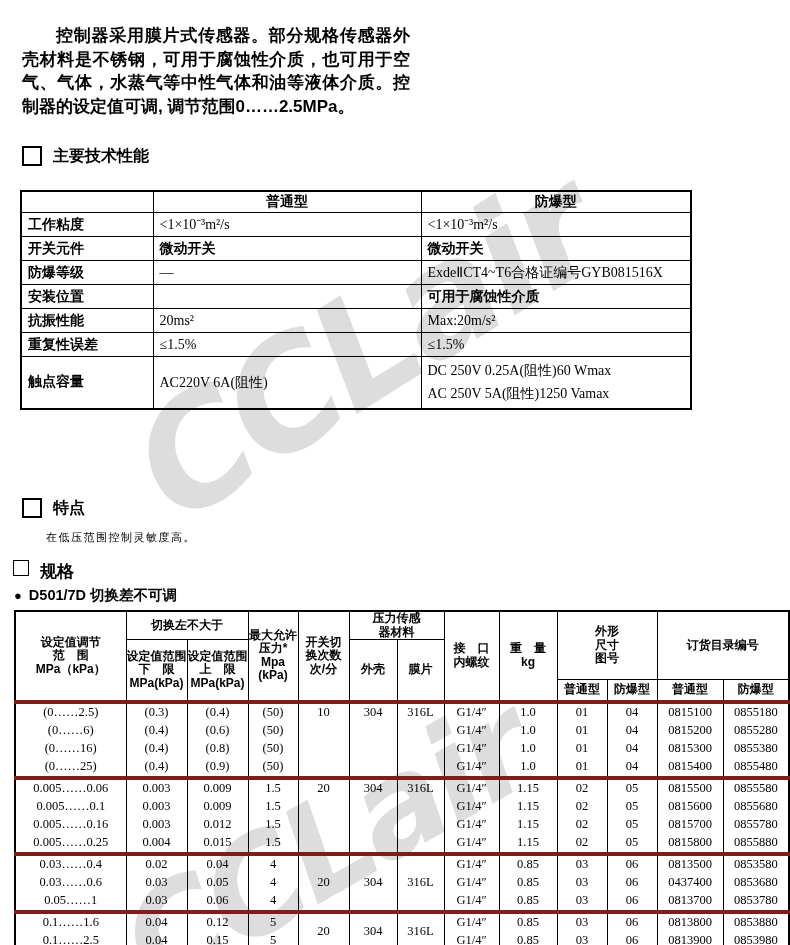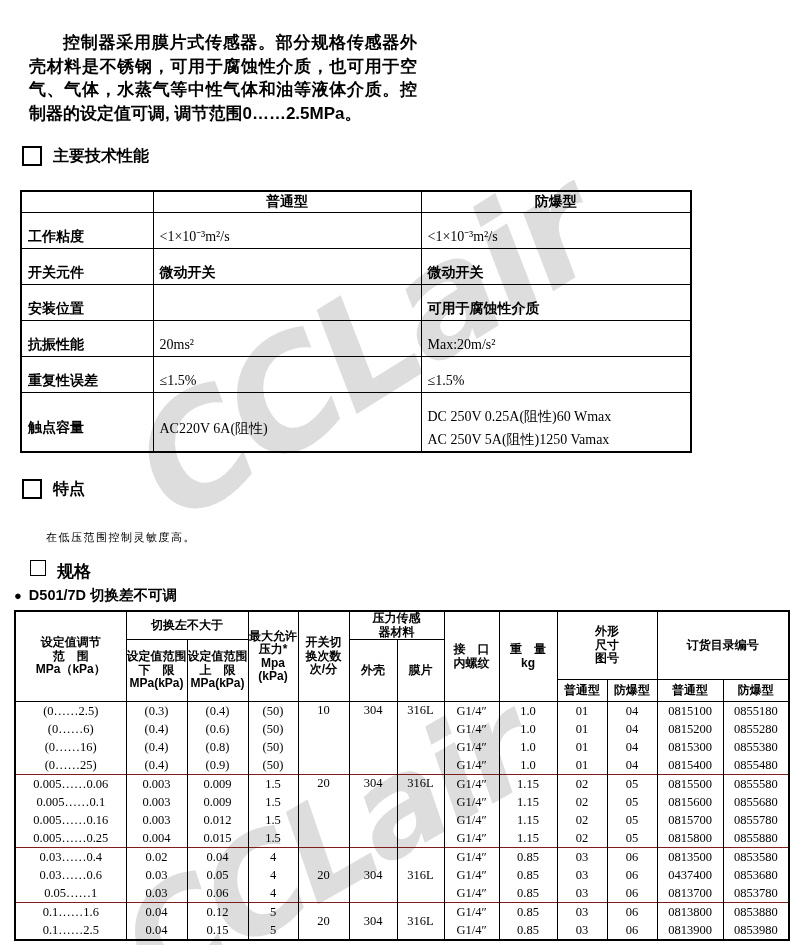--- a/index.html
+++ b/index.html
@@ -6,59 +6,59 @@
   .page{position:relative;width:790px;height:945px;background:#fff;overflow:hidden;
         font-family:"Liberation Serif",serif;color:#000;}
   
   .watermark{position:absolute;z-index:0;font-family:"DejaVu Sans",sans-serif;
              font-weight:bold;font-style:italic;letter-spacing:-6px;
              color:rgba(188,188,188,0.5);white-space:nowrap;transform-origin:0 50%;}
   .wm1{left:150px;top:395px;font-size:150px;transform:rotate(-32deg);}
   .wm2{left:135px;top:880px;font-size:132px;transform:rotate(-30deg);}
   .content{position:relative;z-index:1;}
   
-  .intro{position:absolute;left:22px;top:24px;width:388px;margin:7px;
+  .intro{position:absolute;left:22px;top:24px;width:388px;margin:0;
          font-family:"Liberation Sans",sans-serif;font-weight:bold;
          font-size:17px;line-height:23.5px;text-align:justify;text-indent:2em;}
   
   .sec{position:absolute;display:flex;align-items:flex-start;gap:11px;}
   .sec-perf{left:22px;top:146px;}
-  .sec-feat{left:22px;top:479px;}
-  .sec-spec{left:30px;top:560px;}
+  .sec-feat{left:22px;top:498px;}
+  .sec-spec{left:13px;top:560px;}
   .cbox{display:inline-block;width:16px;height:16px;border:2px solid #000;background:#fff;}
   .cbox-sm{width:14px;height:14px;border-width:1.5px;}
   .sec-label{font-family:"Liberation Sans",sans-serif;font-weight:bold;font-size:16px;}
   .sec-spec .sec-label{font-size:17px;}
   .feat-body{position:absolute;left:46px;top:530px;font-size:11px;letter-spacing:1.5px;}
   .bullet-line{position:absolute;left:14px;top:586px;display:flex;align-items:center;gap:7px;
                font-family:"Liberation Sans",sans-serif;font-weight:bold;font-size:14.5px;}
   .bullet{font-size:13px;line-height:1;}
   
   table{border-collapse:collapse;table-layout:fixed;}
   .perf{position:absolute;left:20px;top:190px;width:670px;border:2px solid #000;}
-  .perf th,.perf td{border:1px solid #000;padding:12px 0 0 6px;overflow:hidden;}
+  .perf th,.perf td{border:1px solid #000;padding:0 0 0 6px;overflow:hidden;}
   .perf thead th{height:20px;text-align:center;padding:0;
                  font-family:"Liberation Sans",sans-serif;font-weight:bold;font-size:14px;}
   .perf tbody tr{height:24px;}
   .perf tbody tr.tall{height:52px;}
   .perf td.lab{font-family:"Liberation Sans",sans-serif;font-weight:bold;font-size:14px;}
   .perf td.val{font-size:14px;white-space:pre-line;line-height:23px;}
   .perf td.val.cjk{font-family:"Liberation Sans",sans-serif;font-weight:bold;}
   
   .spec{position:absolute;left:14px;top:610px;width:774px;border:2px solid #000;}
   .spec th{border:1px solid #000;padding:0;vertical-align:middle;text-align:center;
            font-family:"Liberation Sans",sans-serif;font-weight:bold;font-size:12px;
            line-height:13.5px;white-space:pre-line;}
   .spec tr.h1{height:28px;}
   .spec tr.h2{height:40px;}
   .spec tr.h3{height:22px;}
   .spec tbody td{border-left:1px solid #000;border-right:1px solid #000;
                  border-top:none;border-bottom:none;height:18px;padding:0;
                  text-align:center;font-size:12.5px;}
-  .spec tbody td.gt{border-top:1px solid #7f1d1d;}
+  .spec tbody td.gt{border-top:4px solid #7f1d1d;}
   .spec tbody td.vtop{vertical-align:top;padding-top:1px;}
 </style>
 </head>
 <body>
 
 <div class="page">
 
   <div class="watermark wm1">CCLair</div>
   <div class="watermark wm2">CCLair</div>
 
@@ -87,20 +87,25 @@
       <tbody id="perf-body">
           <tr>
             <td class="lab">工作粘度</td>
             <td class="val">&lt;1×10⁻³m²/s</td>
             <td class="val">&lt;1×10⁻³m²/s</td>
           </tr>
           <tr>
             <td class="lab">开关元件</td>
             <td class="val cjk">微动开关</td>
             <td class="val cjk">微动开关</td>
+          </tr>
+          <tr>
+            <td class="lab">防爆等级</td>
+            <td class="val">—</td>
+            <td class="val">ExdeⅡCT4~T6合格证编号GYB081516X</td>
           </tr>
           <tr>
             <td class="lab">安装位置</td>
             <td class="val"></td>
             <td class="val cjk">可用于腐蚀性介质</td>
           </tr>
           <tr>
             <td class="lab">抗振性能</td>
             <td class="val">20ms²</td>
             <td class="val">Max:20m/s²</td>

